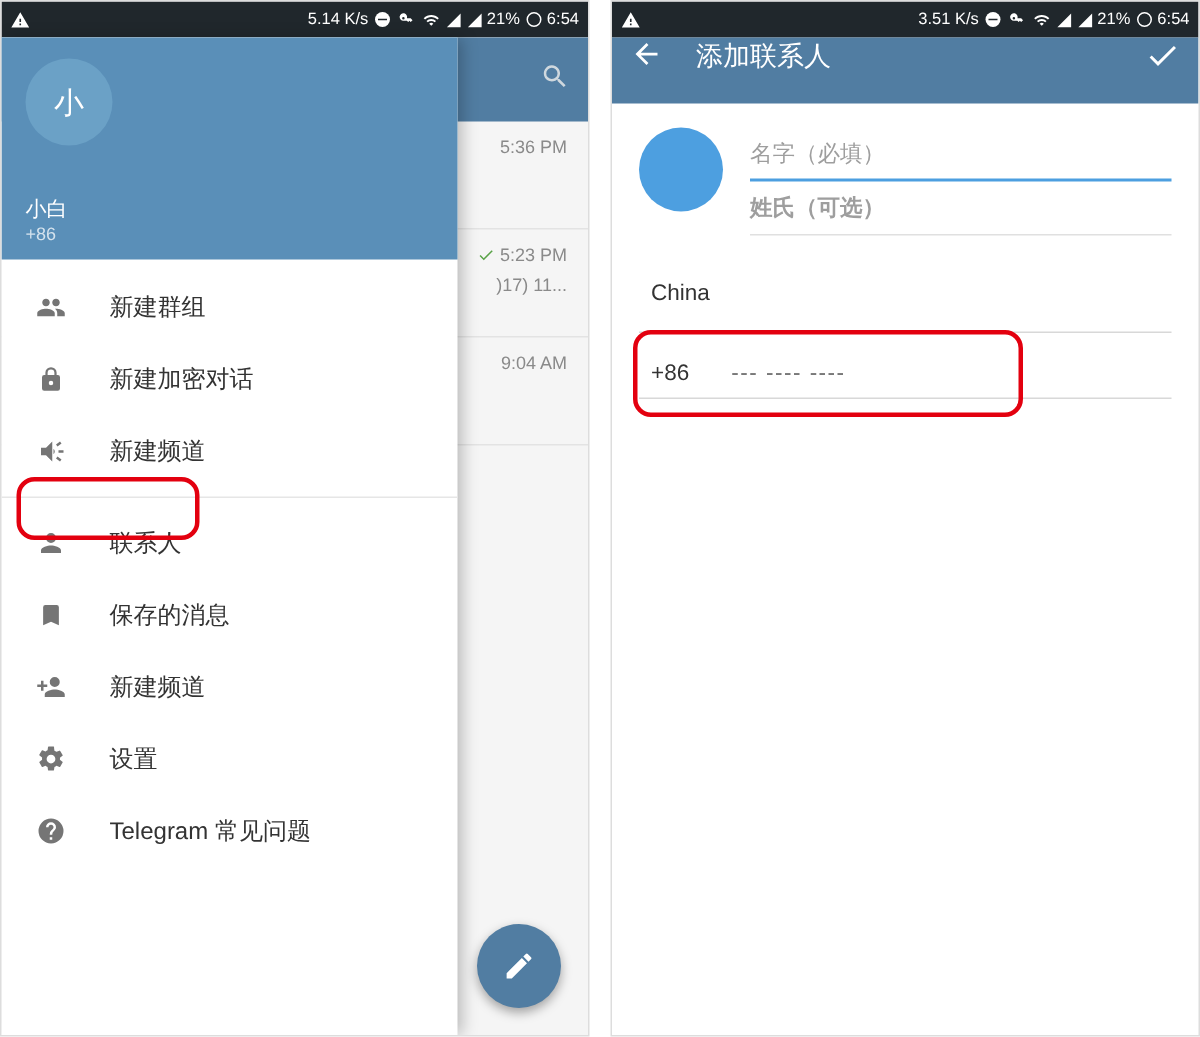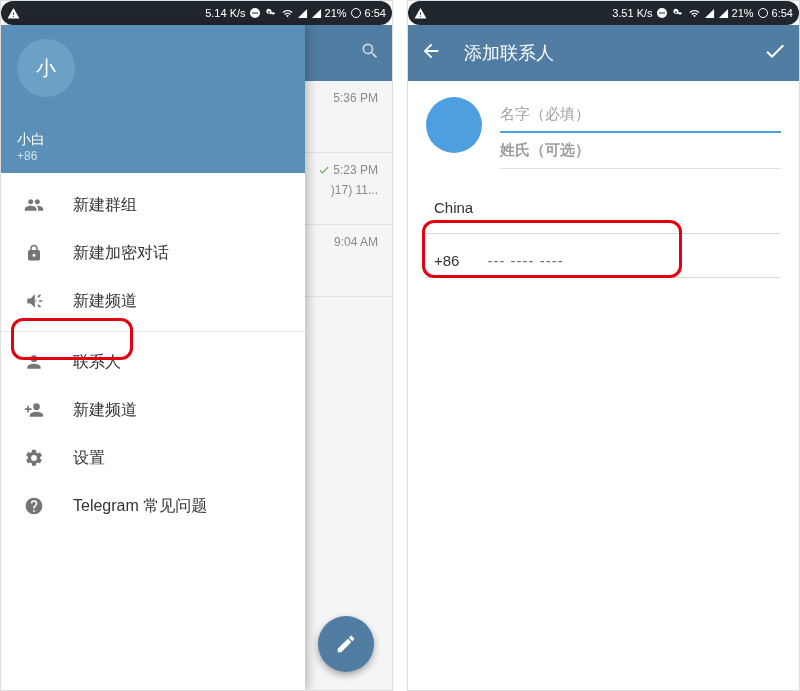--- a/index.html
+++ b/index.html
@@ -1,20 +1,20 @@
 <!DOCTYPE html>
 <html><head>
   <meta charset="utf-8">
   <style>
     * { margin: 0; padding: 0; box-sizing: border-box; font-family: "Helvetica Neue", Arial, sans-serif; }
     body { background: #fff; width: 800px; height: 691px; display: flex; gap: 14px; padding: 0; }
     .phone { width: 393px; height: 691px; background: #fff; position: relative; border: 1px solid #ddd; overflow: hidden; }
 
     
-    .statusbar { height: 24px; background: #20272c; color: #fff; font-size: 11px; display: flex; align-items: center; justify-content: space-between; padding: 0 6px; border-radius: 12px; }
+    .statusbar { height: 24px; background: #20272c; color: #fff; font-size: 11px; display: flex; align-items: center; justify-content: space-between; padding: 0 6px; }
     .sb-left { display: flex; align-items: center; gap: 4px; }
     .sb-right { display: flex; align-items: center; gap: 3px; }
     .sb-icon { display: inline-flex; align-items: center; }
 
     
     .bg-chats { position: absolute; left: 0; right: 0; top: 24px; bottom: 0; background: #f5f5f5; }
     .toolbar { height: 56px; background: #517da2; display: flex; align-items: center; justify-content: flex-end; padding: 0 12px; }
     .search-ic { color: #cfd8de; }
     .chat-row { height: 72px; border-bottom: 1px solid #e3e3e3; display: flex; align-items: flex-start; justify-content: flex-end; padding: 10px 14px 0 0; font-size: 12px; color: #8a8a8a; }
     .fab { position: absolute; right: 18px; bottom: 18px; width: 56px; height: 56px; border-radius: 50%; background: #517da2; display: flex; align-items: center; justify-content: center; box-shadow: 0 3px 7px rgba(0,0,0,.35); }
@@ -25,21 +25,21 @@
     .drawer-name { font-size: 14px; font-weight: 400; }
     .drawer-phone { font-size: 12px; color: #d4e2ed; }
     .drawer-list { flex: 1; padding: 8px 0; }
     .drawer-item { display: flex; align-items: center; height: 48px; padding: 0 22px; gap: 28px; cursor: pointer; }
     .drawer-item .ic { width: 22px; color: #757575; display: flex; justify-content: center; }
     .drawer-item .label { color: #333; font-size: 16px; font-weight: 500; }
     .drawer-divider { height: 1px; background: #e6e6e6; margin: 6px 0; }
     .highlight-red { position: absolute; border: 3px solid #e3000f; border-radius: 12px; pointer-events: none; }
 
     
-    .toolbar2 { height: 56px; background: #517da2; color: #fff; display: flex; align-items: center; padding: 0 12px; gap: 22px; }
+    .toolbar2 { height: 44px; background: #517da2; color: #fff; display: flex; align-items: flex-start; padding: 0 12px; gap: 22px; }
     .toolbar2 .title { font-size: 18px; font-weight: 500; flex: 1; }
     .toolbar2 .action { color: #fff; }
     .form-row { display: flex; padding: 16px 18px 6px; gap: 18px; }
     .avatar-blue { width: 56px; height: 56px; border-radius: 50%; background: #4d9fe0; flex-shrink: 0; }
     .name-fields { flex: 1; display: flex; flex-direction: column; }
     .field { height: 36px; display: flex; align-items: center; color: #9e9e9e; font-size: 15px; }
     .field.first { border-bottom: 2px solid #4d9fe0; color: #9e9e9e; }
     .field.last { border-bottom: 1px solid #e0e0e0; font-weight: bold; }
     .country-row { padding: 24px 26px 15px; font-size: 15px; color: #333; }
     .phone-row { display: flex; align-items: center; padding: 18px 26px 6px; gap: 28px; font-size: 15px; color: #333; position: relative; }
@@ -169,20 +169,28 @@
       <div class="drawer-item">
         <span class="ic">
             <svg width="20" height="20" viewBox="0 0 24 24" fill="#757575">
               <path d="M12 12a4 4 0 1 0-4-4 4 4 0 0 0 4 4zm0 2c-2.67 0-8 1.34-8 4v2h16v-2c0-2.66-5.33-4-8-4z"></path>
             </svg>
           </span>
         <span class="label">联系人</span>
       </div>
       <div class="drawer-item">
         <span class="ic">
+            <svg width="18" height="18" viewBox="0 0 24 24" fill="#757575">
+              <path d="M17 3H7a2 2 0 0 0-2 2v16l7-3 7 3V5a2 2 0 0 0-2-2z"></path>
+            </svg>
+          </span>
+        <span class="label">保存的消息</span>
+      </div>
+      <div class="drawer-item">
+        <span class="ic">
             <svg width="20" height="20" viewBox="0 0 24 24" fill="#757575">
               <path d="M15 12a4 4 0 1 0-4-4 4 4 0 0 0 4 4zm-9-2V7H4v3H1v2h3v3h2v-3h3v-2H6zm9 4c-2.67 0-8 1.34-8 4v2h16v-2c0-2.66-5.33-4-8-4z"></path>
             </svg>
           </span>
         <span class="label">新建频道</span>
       </div>
       <div class="drawer-item">
         <span class="ic">
             <svg width="20" height="20" viewBox="0 0 24 24" fill="#757575">
               <path d="M19.14 12.94a7.49 7.49 0 0 0 .05-.94 7.49 7.49 0 0 0-.05-.94l2.03-1.58a.5.5 0 0 0 .12-.64l-1.92-3.32a.5.5 0 0 0-.6-.22l-2.39.96a7.03 7.03 0 0 0-1.62-.94l-.36-2.54A.5.5 0 0 0 13.9 2h-3.8a.5.5 0 0 0-.49.42l-.36 2.54a7.03 7.03 0 0 0-1.62.94l-2.39-.96a.5.5 0 0 0-.6.22L2.72 8.48a.5.5 0 0 0 .12.64l2.03 1.58a7.49 7.49 0 0 0-.05.94 7.49 7.49 0 0 0 .05.94l-2.03 1.58a.5.5 0 0 0-.12.64l1.92 3.32a.5.5 0 0 0 .6.22l2.39-.96c.5.38 1.04.7 1.62.94l.36 2.54a.5.5 0 0 0 .49.42h3.8a.5.5 0 0 0 .49-.42l.36-2.54a7.03 7.03 0 0 0 1.62-.94l2.39.96a.5.5 0 0 0 .6-.22l1.92-3.32a.5.5 0 0 0-.12-.64l-2.03-1.58zM12 15.5A3.5 3.5 0 1 1 15.5 12 3.5 3.5 0 0 1 12 15.5z"></path>

